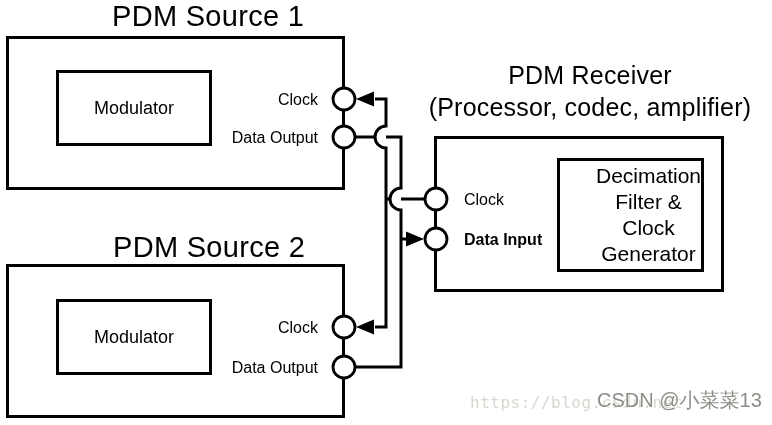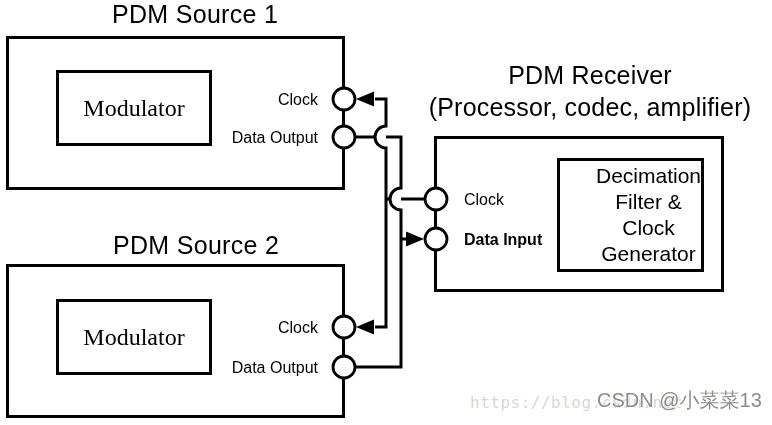--- a/index.html
+++ b/index.html
@@ -28,37 +28,37 @@
     box-sizing: border-box;
   }
   .inner-box {
     display: flex;
     align-items: center;
     justify-content: center;
     text-align: center;
   }
   .title {
     position: absolute;
-    font-size: 25px;
+    font-size: 29px;
     letter-spacing: 0.3px;
     white-space: nowrap;
     color: var(--line);
   }
   .recv-titles {
     position: absolute;
     left: 418px;
     top: 59px;
     width: 344px;
     text-align: center;
     font-size: 25px;
     line-height: 32px;
     letter-spacing: 0.2px;
     color: var(--line);
   }
-  .module-label { font-size: 24px; color: var(--line); font-family: Liberation Serif, serif; }
+  .module-label { font-size: 18px; color: var(--line); }
   .deci-lines {
     font-size: 21px;
     line-height: 26px;
     color: var(--line);
   }
   .port-label {
     position: absolute;
     font-size: 16px;
     line-height: 19px;
     white-space: nowrap;

